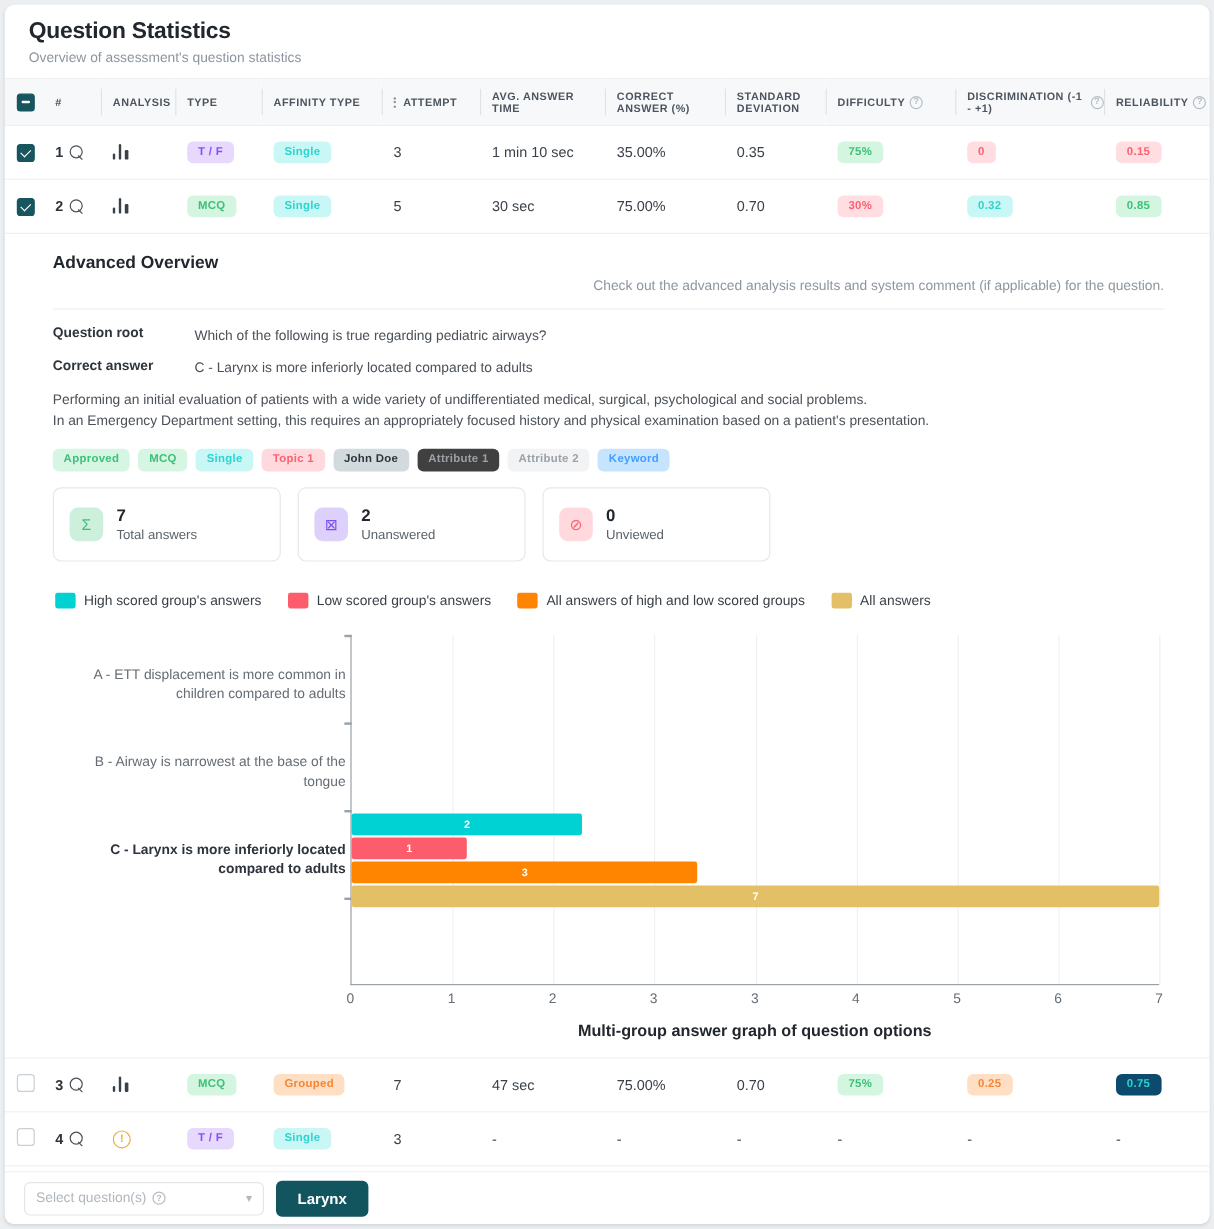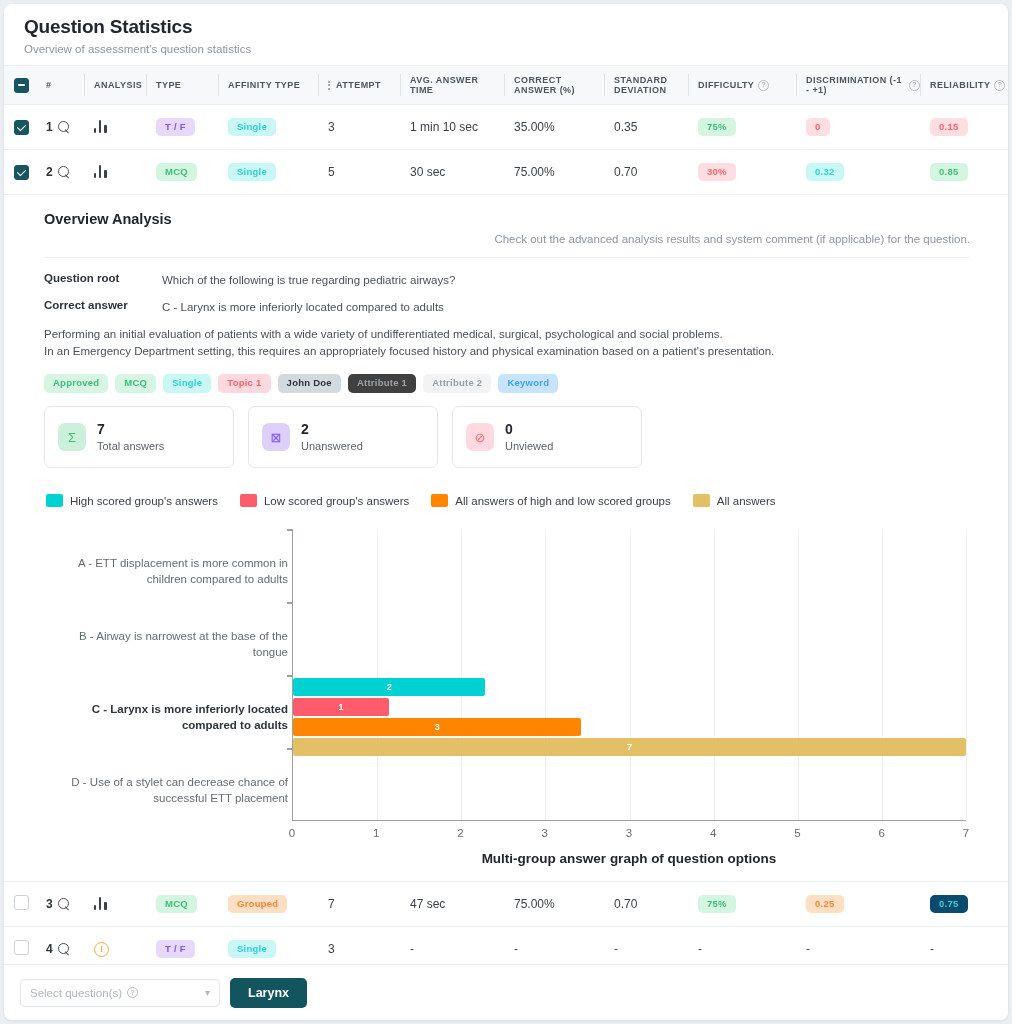--- a/index.html
+++ b/index.html
@@ -168,21 +168,21 @@
   .bar span { font-size:9px; font-weight:700; color:#fff; }
   .xlabels { position:absolute; left:248px; right:4px; top:298px; height:18px; }
   .xlab { position:absolute; font-size:11.5px; color:#646c74; transform:translateX(-50%); }
   .charttitle {
     position:absolute; left:248px; right:4px; top:322px;
     text-align:center; font-size:13.5px; font-weight:700; color:#22272e;
   }
 
   
   .footbar {
-    position:absolute; left:0; right:0; bottom:0; height:56px;
+    position:absolute; left:0; right:0; bottom:0; height:44px;
     background:#fff; border-top:1px solid #eef1f3;
     display:flex; align-items:center; padding:0 16px; gap:10px;
   }
   .selectbox {
     width:200px; height:28px; border:1px solid #e2e6e9; border-radius:5px;
     display:flex; align-items:center; padding:0 9px; gap:5px;
     font-size:11.5px; color:#b0b7bd; background:#fff;
   }
   .selectbox .chev { margin-left:auto; color:#b0b7bd; font-size:10px; }
   .applybtn {
@@ -354,21 +354,21 @@
         <td>75.00%</td>
         <td>0.70</td>
         <td><span class="pill" style="background: rgb(255, 221, 225); color: rgb(252, 97, 112);">30%</span></td>
         <td><span class="pill" style="background: rgb(201, 247, 245); color: rgb(46, 211, 208);">0.32</span></td>
         <td><span class="pill" style="background: rgb(212, 245, 224); color: rgb(62, 192, 122);">0.85</span></td>
       </tr>
     </tbody>
   </table>
 
   <div class="detail">
-    <h2>Overview Analysis</h2>
+    <h2>Advanced Overview</h2>
     <div class="sub">Check out the advanced analysis results and system comment (if applicable) for the question.</div>
     <div class="hr"></div>
 
     <div class="kv">
       <div class="k">Question root</div>
       <div class="v">Which of the following is true regarding pediatric airways?</div>
     </div>
     <div class="kv">
       <div class="k">Correct answer</div>
       <div class="v">C - Larynx is more inferiorly located compared to adults</div>
@@ -430,21 +430,20 @@
         <span class="sw" style="background: rgb(227, 192, 102);"></span>
         <span class="lt">All answers</span>
       </div>
     </div>
 
     <div class="chartwrap">
       <div class="ylabels">
         <div class="ylab" style="top:42px">A - ETT displacement is more common in children compared to adults</div>
         <div class="ylab" style="top:115px">B - Airway is narrowest at the base of the tongue</div>
         <div class="ylab hi" style="top:188px">C - Larynx is more inferiorly located compared to adults</div>
-        <div class="ylab" style="top:261px">D - Use of a stylet can decrease chance of successful ETT placement</div>
       </div>
       <div class="plot">
         <div class="gl" style="left:12.5%"></div>
             <div class="gl" style="left:25%"></div>
         <div class="gl" style="left:37.5%"></div>
             <div class="gl" style="left:50%"></div>
         <div class="gl" style="left:62.5%"></div>
             <div class="gl" style="left:75%"></div>
         <div class="gl" style="left:87.5%"></div>
             <div class="gl" style="left:100%"></div>

